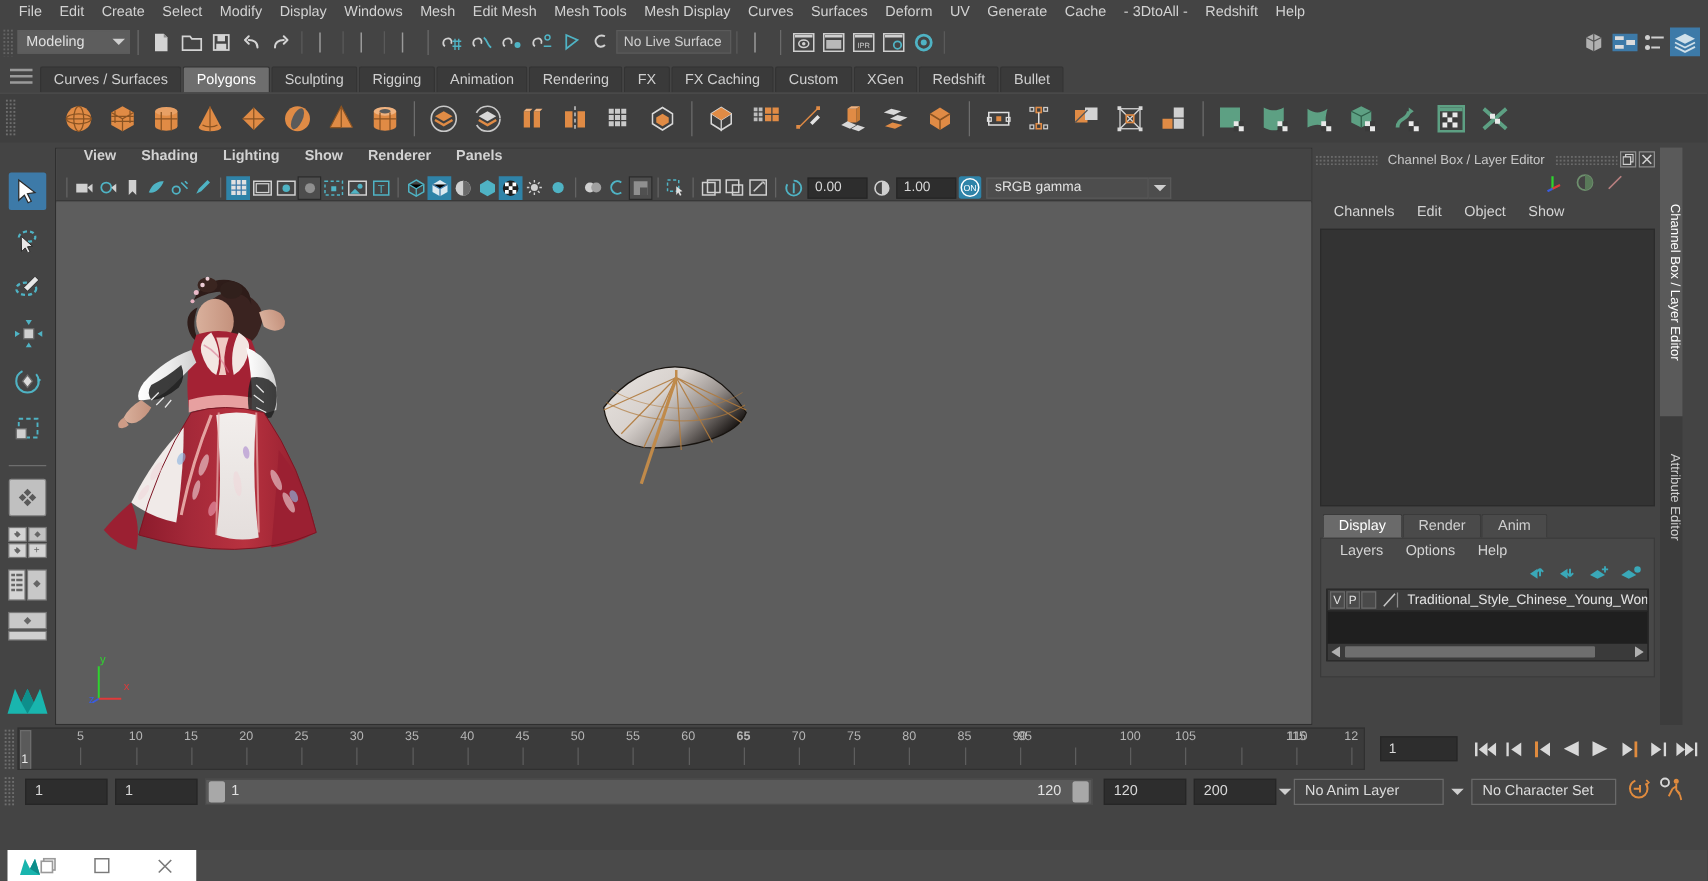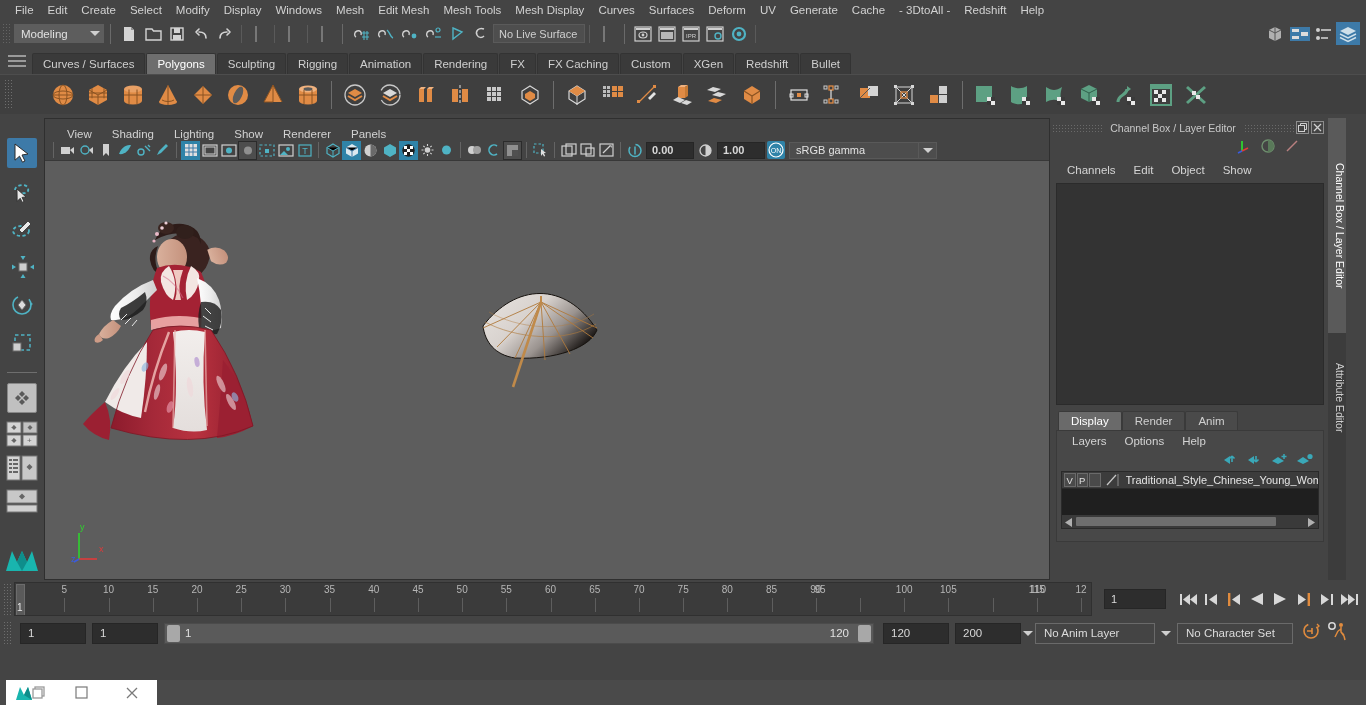--- a/index.html
+++ b/index.html
@@ -97,33 +97,33 @@
     display: flex; align-items: center; justify-content: center; border-radius: 2px;
   }
   .tool.sel { background: #3d7aa8; }
   .tbdiv { width: 30px; height: 1px; background: #6e6e6e; margin: 6px 0 10px; }
 
   
   .vp {
     position: absolute; left: 44px; top: 118px; width: 1006px; height: 462px;
     background: #5d5d5d; border: 1px solid #2f2f2f;
   }
-  .vpmenu { height: 21px; background: #444; display: flex; align-items: flex-end;
-    padding-left: 12px; }
+  .vpmenu { height: 21px; background: #444; display: flex; align-items: flex-start;
+    padding-left: 12px; font-weight: bold; }
   .vpmenu .mi { font-size: 11.5px; color: #d2d2d2; padding: 0 10px; cursor: default;}
   .vptools { height: 21px; background: #444; display: flex; align-items: center;
     padding-left: 4px; gap:0px; border-bottom: 1px solid #383838;}
   .vb { width: 19px; height: 19px; display:flex; align-items:center;
     justify-content:center; cursor:pointer; flex:0 0 auto;}
   .vb.on { background: #2f83a8; }
   .vb.box { border: 1px solid #2b2b2b; background: #4d4d4d; }
   .vsep { width:1px; height:16px; background:#646464; margin:0 4px; flex:0 0 auto;}
   .numfield { width: 48px; height: 17px; background: #2d2d2d; border: 1px solid #262626;
     font-size: 11px; color: #d8d8d8; display: flex; align-items: center;
-    padding-left: 5px; margin: 0 2px; font-weight: bold; }
+    padding-left: 5px; margin: 0 2px; }
   .gammasel { width: 130px; height: 17px; background: #4d4d4d; border: 1px solid #595959;
     display: flex; align-items: center; padding-left: 6px; font-size: 11px; color: #e2e2e2;}
   .gammaarw { width:18px; height:17px; display:flex; align-items:center;
     justify-content:center; background:#4d4d4d; border:1px solid #595959; border-left:none;}
   .canvas {
     position: absolute; left: 0; top: 43px; width: 1004px; height: 417px;
     background: #5d5d5d; overflow: hidden;
   }
   .persp-label {
     position: absolute; left: 0; right: 0; bottom: 4px; text-align: center;
@@ -1352,21 +1352,21 @@
         <div class="ticklbl" style="left: 358.773px;">40</div>
         <div class="tick" style="left: 402.975px;"></div>
         <div class="ticklbl" style="left: 402.975px;">45</div>
         <div class="tick" style="left: 447.176px;"></div>
         <div class="ticklbl" style="left: 447.176px;">50</div>
         <div class="tick" style="left: 491.378px;"></div>
         <div class="ticklbl" style="left: 491.378px;">55</div>
         <div class="tick" style="left: 535.58px;"></div>
         <div class="ticklbl" style="left: 535.58px;">60</div>
         <div class="tick" style="left: 579.782px;"></div>
-        <div class="ticklbl" style="left: 579.782px;">65</div>
+        <div class="ticklbl" style="left: 579.782px; font-weight: bold;">65</div>
         <div class="tick" style="left: 623.983px;"></div>
         <div class="ticklbl" style="left: 623.983px;">70</div>
         <div class="tick" style="left: 668.185px;"></div>
         <div class="ticklbl" style="left: 668.185px;">75</div>
         <div class="tick" style="left: 712.387px;"></div>
         <div class="ticklbl" style="left: 712.387px;">80</div>
         <div class="tick" style="left: 756.588px;"></div>
         <div class="ticklbl" style="left: 756.588px;">85</div>
         <div class="tick" style="left: 800.79px;"></div>
         <div class="ticklbl" style="left: 800.79px;">90</div>

